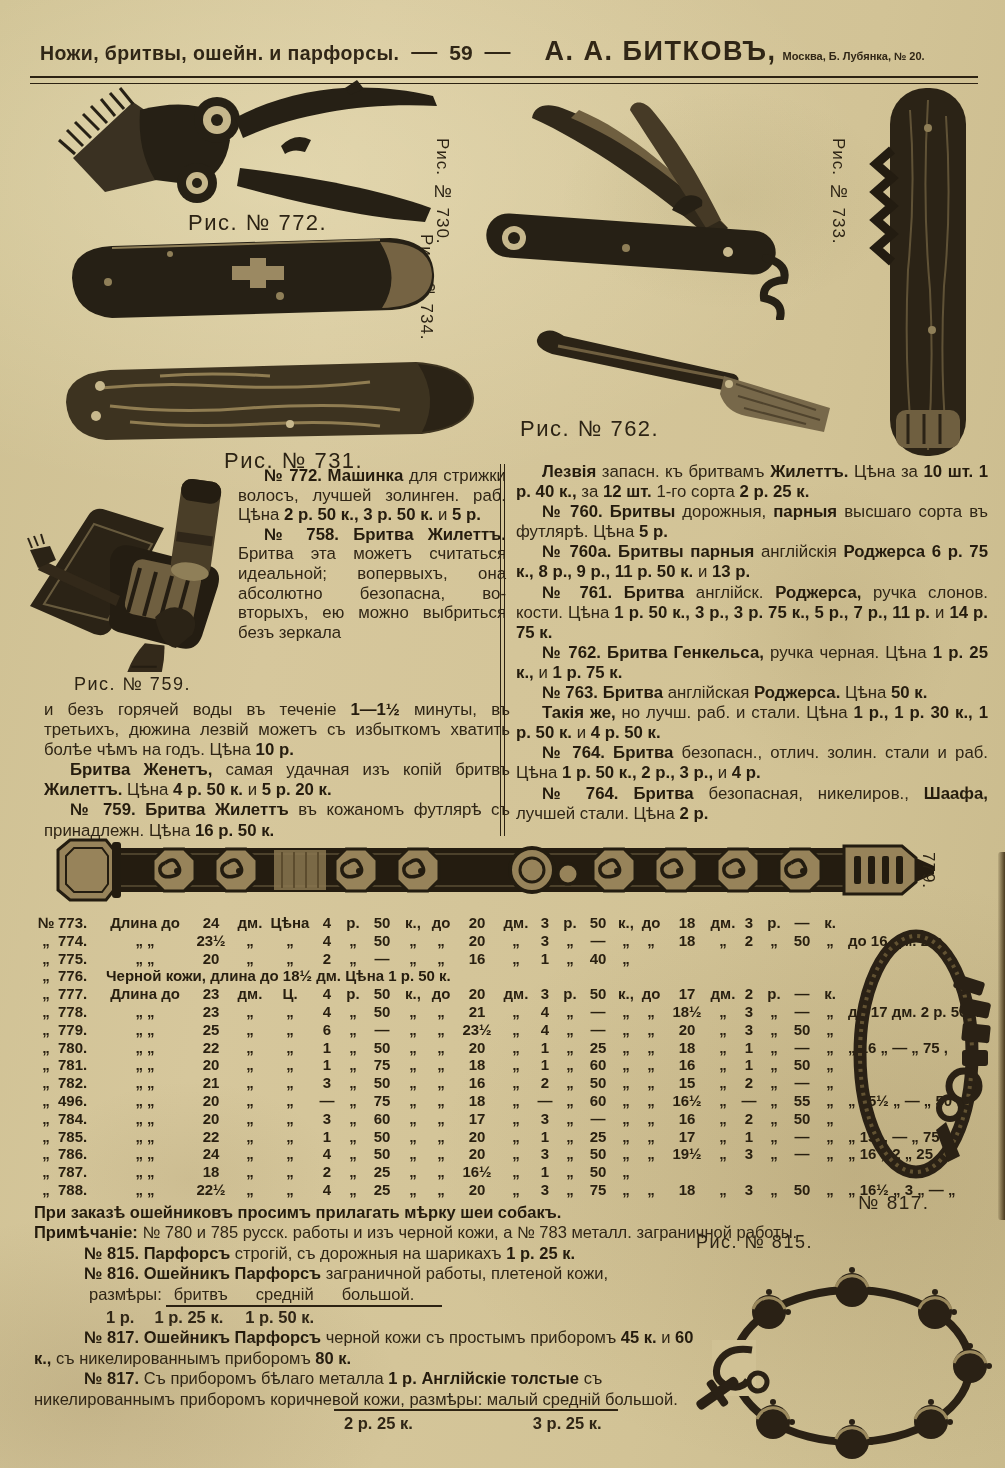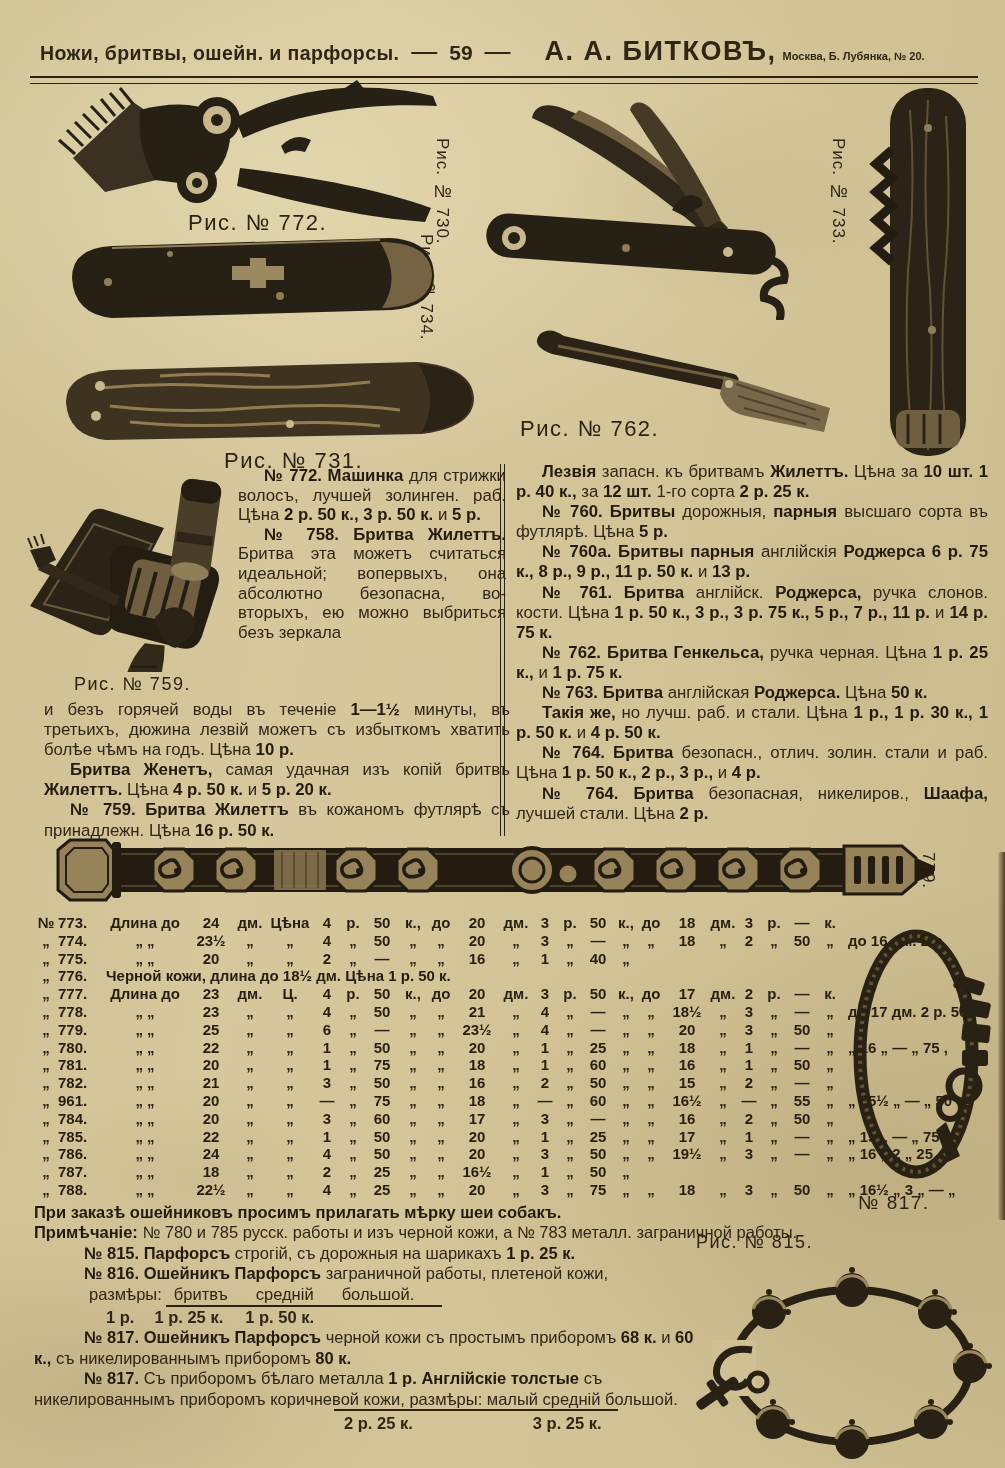--- a/index.html
+++ b/index.html
@@ -531,21 +531,21 @@
         <span class="tc tc18">„</span>
         <span class="tc tc19">15</span>
         <span class="tc tc20">„</span>
         <span class="tc tc21">2</span>
         <span class="tc tc22">„</span>
         <span class="tc tc23">—</span>
         <span class="tc tc24">„</span>
       </div>
       <div class="trow">
         <span class="tc tc1">„</span>
-        <span class="tc tc2">961.</span>
+        <span class="tc tc2">496.</span>
         <span class="tc tc3">„ „</span>
         <span class="tc tc4">20</span>
         <span class="tc tc5">„</span>
         <span class="tc tc6">„</span>
         <span class="tc tc7">—</span>
         <span class="tc tc8">„</span>
         <span class="tc tc9">75</span>
         <span class="tc tc10">„</span>
         <span class="tc tc11">„</span>
         <span class="tc tc12">18</span>
@@ -715,21 +715,21 @@
         <div class="para"><span class="b">№ 815. Парфорсъ</span><span> строгій, съ дорожныя на шарикахъ </span><span class="b">1 р. 25 к.</span></div>
         <div class="para"><span class="b">№ 816. Ошейникъ Парфорсъ</span><span> заграничной работы, плетеной кожи,</span></div>
       </div>
     <div class="sizes-row">
       <span>размѣры:</span><span class="sz-group"><span>бритвъ</span><span>средній</span><span>большой.</span></span>
     </div>
     <div class="prices-row">
       <span>1 р.</span><span class="g2">1 р. 25 к.</span><span class="g3">1 р. 50 к.</span>
     </div>
     <div>
-        <div class="para"><span class="b">№ 817. Ошейникъ Парфорсъ</span><span> черной кожи съ простымъ приборомъ </span><span class="b">68 к.</span><span> и </span><span class="b">60 к.,</span><span> съ никелированнымъ приборомъ </span><span class="b">80 к.</span></div>
+        <div class="para"><span class="b">№ 817. Ошейникъ Парфорсъ</span><span> черной кожи съ простымъ приборомъ </span><span class="b">45 к.</span><span> и </span><span class="b">60 к.,</span><span> съ никелированнымъ приборомъ </span><span class="b">80 к.</span></div>
         <div class="para"><span class="b">№ 817.</span><span> Съ приборомъ бѣлаго металла </span><span class="b">1 р.</span><span> </span><span class="b">Англійскіе толстые</span><span> съ никелированнымъ приборомъ коричневой кожи, размѣры: малый средній большой.</span></div>
       </div>
     <div><span class="prices817"><span>2 р. 25 к.</span><span class="g2">3 р. 25 к.</span></span></div>
 
   </div>
 
   <div class="caption cap815">Рис. № 815.</div>
 
   <div class="fig" style="left:674px;top:1254px;width:332px;height:212px;">
     <svg width="332" height="212" viewBox="0 0 332 212">

